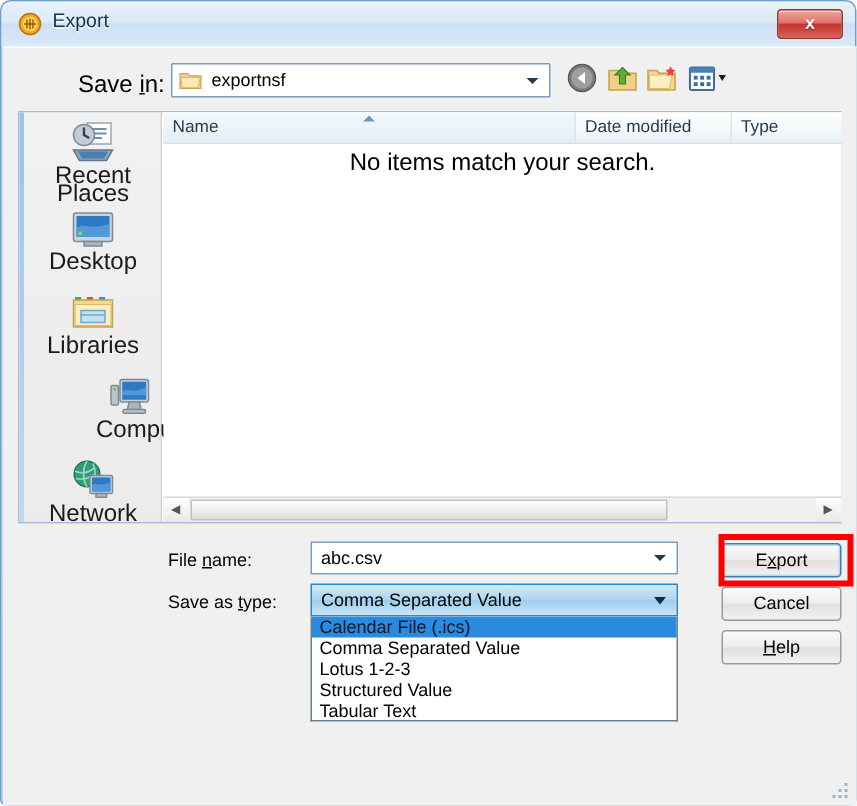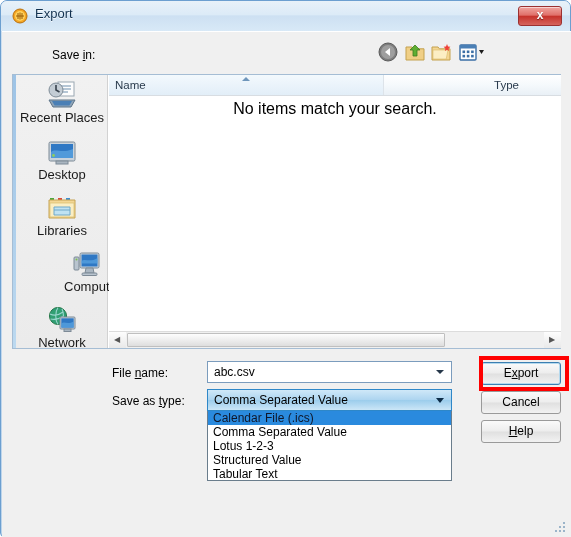--- a/index.html
+++ b/index.html
@@ -68,21 +68,21 @@
     position: absolute;
     left: 1px; top: 30px;
     width: 569px; height: 506px;
     background: #f0f0f0;
     border-top: 1px solid #ffffff;
   }
 
   
   #savein-label {
     position:absolute; left:50px; top:16px;
-    font-size:12px; color:#000;text-align:right;
+    font-size:16px; color:#000;text-align:right;
   }
   #savein-combo {
     position:absolute; left:112px; top:10px;
     width:253px; height:23px;
     background:#ffffff;
     border:1px solid #7b9cbd;
     border-radius:1px;
   }
   #savein-folder-icon {
     position:absolute; left:4px; top:3px; width:16px; height:15px;
@@ -118,21 +118,21 @@
   }
   #sidebar-accent {
     position:absolute; left:0; top:0; width:3px; height:273px;
     background:linear-gradient(to bottom,#9dc3e6,#bcd9f0);
   }
   .place {
     position:absolute; left:3px; width:92px; height:56px;
     text-align:center; cursor:pointer;
   }
   .place .pi { display:block; margin:0 auto 1px; width:32px; height:32px; }
-  .place .pl { display:block; font-size:13px; color:#1a1a1a; line-height:12px; }
+  .place .pl { display:block; font-size:16px; color:#1a1a1a; line-height:12px; }
 
   
   #filelist {
     position:absolute; left:96px; top:0;
     width:452px; height:273px;
     background:#ffffff;
   }
   #headerrow {
     position:absolute; left:0; top:0; width:452px; height:21px;
     background:linear-gradient(to bottom,#ffffff 0%,#f5f9fc 50%,#e9f0f6 100%);
@@ -249,20 +249,28 @@
     <div id="title-text">Export</div>
     <div id="close-btn">
       <div class="x">x</div>
     </div>
   </div>
 
   <div id="body">
 
     <div id="savein-label">Save <span class="uline">i</span>n:</div>
 
+    <div id="savein-combo">
+      <svg id="savein-folder-icon" viewBox="0 0 16 15">
+        <path d="M1 3h5l1.3 1.6H15V13H1z" fill="#f2d089" stroke="#c9a552" stroke-width=".8"></path>
+        <path d="M1.6 5.6h12.8L13 12.4H2.4z" fill="#fbe9b8" stroke="#d6b463" stroke-width=".6"></path>
+      </svg>
+      <div id="savein-text">exportnsf</div>
+      <div id="savein-arrow"></div>
+    </div>
 
     <div class="tbbtn" id="tb-back">
       <svg viewBox="0 0 24 23">
         <circle cx="12" cy="11" r="9" fill="#7d7d7d" stroke="#5a5a5a"></circle>
         <circle cx="12" cy="11" r="7" fill="#9e9e9e"></circle>
         <path d="M14 7l-5 4 5 4z" fill="#ffffff"></path>
       </svg>
     </div>
     <div class="tbbtn" id="tb-up">
       <svg viewBox="0 0 24 23">
@@ -360,20 +368,21 @@
             <rect x="18" y="25" width="7" height="2.5" fill="#aab6c1" stroke="#7d8a96"></rect>
           </svg>
           <span class="pl">Network</span>
         </div>
       </div>
 
       <div id="filelist">
         <div id="headerrow">
           <div class="hcell" id="hc-name">Name</div>
           <div id="sort-arrow"></div>
+          <div class="hcell" id="hc-date">Date modified</div>
           <div class="hcell" id="hc-type">Type</div>
         </div>
         <div id="empty-msg">No items match your search.</div>
 
         <div id="hscroll">
           <div id="hs-left">
               <span class="arrowglyph">◀</span>
             </div>
           <div id="hs-thumb"></div>
           <div id="hs-right">

